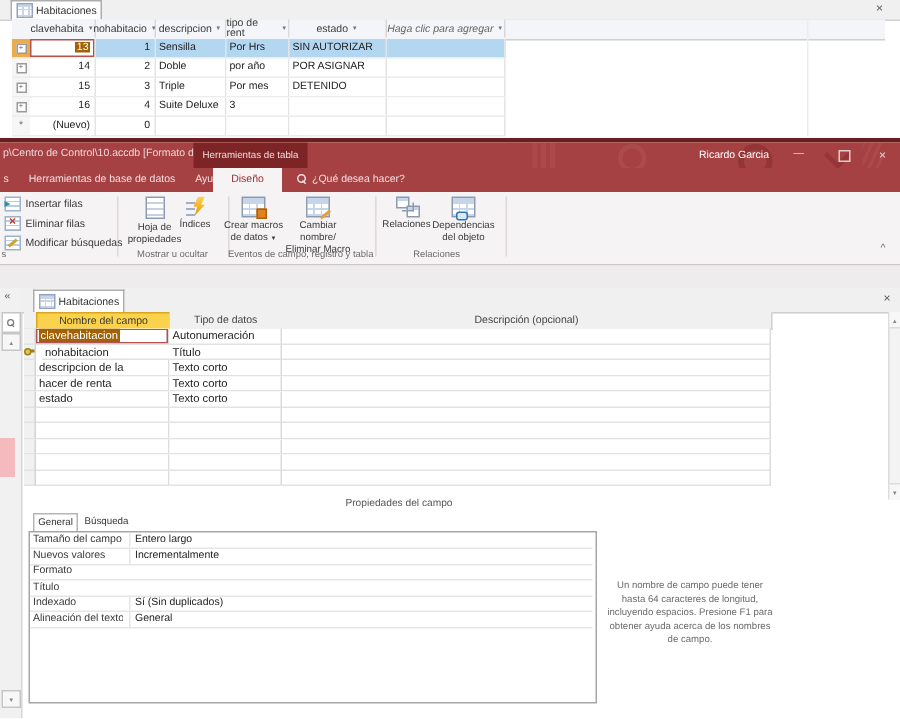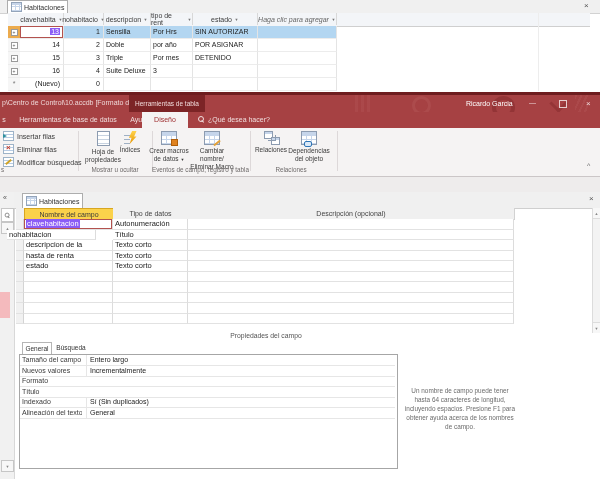--- a/index.html
+++ b/index.html
@@ -25,21 +25,21 @@
   .ds-selh{left:8px;top:13px;width:12px;height:12px;background:#f3f5f8;border-right:1px solid #d8d8d8;}
   .ds-row-sel{width:12px;height:12px;left:8px;background:#f6f6f6;border-right:1px solid #d0d0d0;border-bottom:1px solid #ececec;display:flex;align-items:center;justify-content:center;}
   .ds-row-sel.current{background:#ecab4d;}
   .plusbox{width:5px;height:5px;border:1px solid #9a9a9a;background:#fff;color:#555;font-size:5px;line-height:4px;text-align:center;}
   .star{font-size:7px;color:#777;line-height:6px;}
   .ds-cell{height:12px;border-right:1px solid #e4e4e4;border-bottom:1px solid #ececec;font-size:7px;color:#222;line-height:12px;overflow:hidden;background:#fff;}
   .ds-cell.r{text-align:right;padding-right:3px;}
   .ds-cell.l{padding-left:2px;}
   .ds-cell.sel-blue{background:#b3d6f1;}
   .ds-cell.edit-cell{box-shadow:inset 0 0 0 1px #b3524e;}
-  .black-sel{background:#8b5cf6;color:#fff;padding:0 1px;text-align:center;}
+  .black-sel{background:#a16207;color:#fff;padding:0 1px;text-align:center;}
   .faintline{width:1px;background:#ededed;}
 
   
   #ribbon{left:0;top:92px;width:600px;height:85px;}
   .rb-topline{left:0;top:0;width:600px;height:3px;background:#6e1d1f;}
   .rb-title{left:0;top:3px;width:600px;height:17px;background:#a64143;overflow:hidden;}
   .rb-title .ttext{left:2px;top:4px;font-size:7px;color:#eed7d7;}
   .rb-ctx{left:129px;top:0;height:17px;padding:0 6px;background:#7c2426;color:#f0dada;font-size:6.5px;line-height:17px;}
   .rb-user{font-size:7px;color:#fff;}
   .winbtn{color:#eed7d7;font-size:8px;line-height:10px;}
@@ -305,29 +305,29 @@
   <div class="abs dv-hcell" style="left:188px;width:326px;">Descripción (opcional)</div>
 
   <div id="dv-grid">
       <div class="abs dv-selcol" style="left: 16px; top: 27px; width: 7px; height: 9.5px;"></div>
       <div class="abs dv-cell selname" style="left: 24px; top: 27px; width: 86px; height: 9.5px;"><span class="black-sel">clavehabitacion</span></div>
       <div class="abs dv-cell" style="left: 113px; top: 27px; width: 72px; height: 9.5px;">Autonumeración</div>
       <div class="abs dv-cell" style="left: 188px; top: 27px; width: 323px; height: 9.5px;"></div>
       <div class="abs dv-selcol" style="left: 16px; top: 37.5px; width: 7px; height: 9.5px;">
         <span class="key-icon"></span>
       </div>
-      <div class="abs dv-cell" style="left: 7px; top: 37.5px; width: 86px; height: 9.5px;">nohabitacion</div>
+      <div class="abs dv-cell" style="left: 28px; top: 37.5px; width: 86px; height: 9.5px;">nohabitacion</div>
       <div class="abs dv-cell" style="left: 113px; top: 37.5px; width: 72px; height: 9.5px;">Título</div>
       <div class="abs dv-cell" style="left: 188px; top: 37.5px; width: 323px; height: 9.5px;"></div>
       <div class="abs dv-selcol" style="left: 16px; top: 48px; width: 7px; height: 9.5px;"></div>
       <div class="abs dv-cell" style="left: 24px; top: 48px; width: 86px; height: 9.5px;">descripcion de la habitacion</div>
       <div class="abs dv-cell" style="left: 113px; top: 48px; width: 72px; height: 9.5px;">Texto corto</div>
       <div class="abs dv-cell" style="left: 188px; top: 48px; width: 323px; height: 9.5px;"></div>
       <div class="abs dv-selcol" style="left: 16px; top: 58.5px; width: 7px; height: 9.5px;"></div>
-      <div class="abs dv-cell" style="left: 24px; top: 58.5px; width: 86px; height: 9.5px;">hasta de renta</div>
+      <div class="abs dv-cell" style="left: 24px; top: 58.5px; width: 86px; height: 9.5px;">hacer de renta</div>
       <div class="abs dv-cell" style="left: 113px; top: 58.5px; width: 72px; height: 9.5px;">Texto corto</div>
       <div class="abs dv-cell" style="left: 188px; top: 58.5px; width: 323px; height: 9.5px;"></div>
       <div class="abs dv-selcol" style="left: 16px; top: 69px; width: 7px; height: 9.5px;"></div>
       <div class="abs dv-cell" style="left: 24px; top: 69px; width: 86px; height: 9.5px;">estado</div>
       <div class="abs dv-cell" style="left: 113px; top: 69px; width: 72px; height: 9.5px;">Texto corto</div>
       <div class="abs dv-cell" style="left: 188px; top: 69px; width: 323px; height: 9.5px;"></div>
       <div class="abs dv-selcol" style="left: 16px; top: 79.5px; width: 7px; height: 9.5px;"></div>
       <div class="abs dv-cell" style="left: 24px; top: 79.5px; width: 86px; height: 9.5px;"></div>
       <div class="abs dv-cell" style="left: 113px; top: 79.5px; width: 72px; height: 9.5px;"></div>
       <div class="abs dv-cell" style="left: 188px; top: 79.5px; width: 323px; height: 9.5px;"></div>

